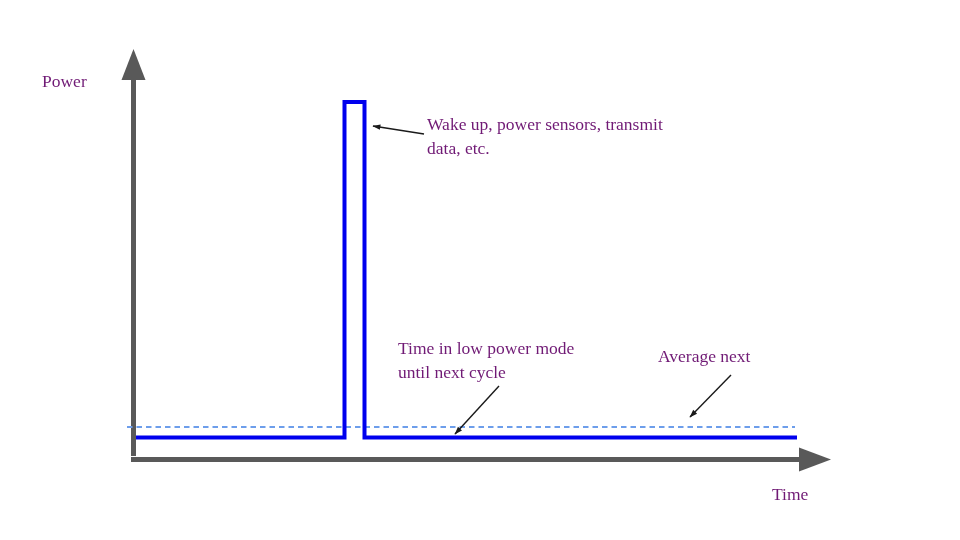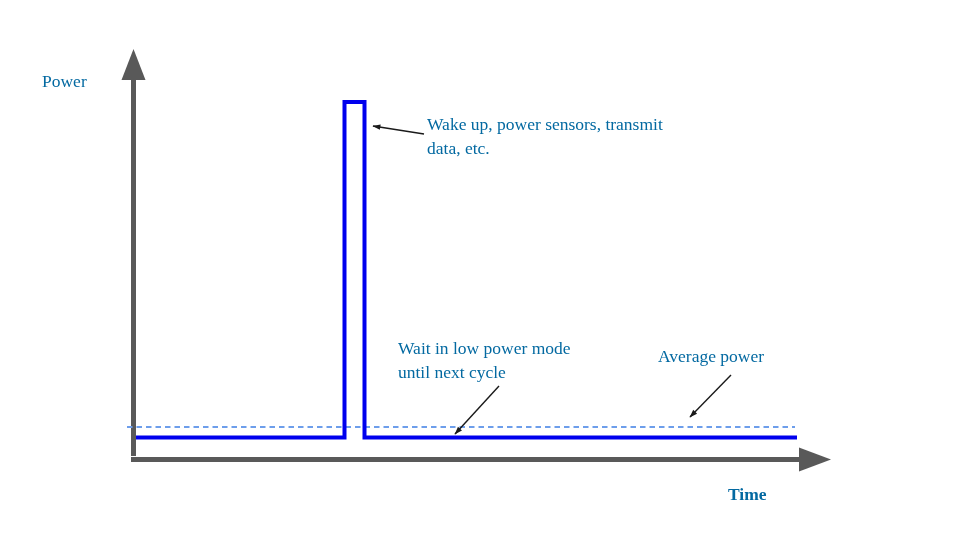--- a/index.html
+++ b/index.html
@@ -17,28 +17,28 @@
   }
   .plot-svg {
     position: absolute;
     left: 0;
     top: 0;
     width: 960px;
     height: 540px;
   }
   .txt {
     position: absolute;
-    color: #0369a1;
+    color: #701a75;
     font-size: 17.5px;
     line-height: 24px;
     white-space: normal;
   }
   .axis-label { font-size: 17.5px; }
   .power-label { left: 42px; top: 69px; }
-  .time-label  { left: 728px; top: 482px; font-weight: bold; }
+  .time-label  { left: 772px; top: 482px; }
   .wake-note   { left: 427px; top: 112px; width: 268px; }
   .wait-note   { left: 398px; top: 336px; width: 195px; }
   .avg-note    { left: 658px; top: 344px; width: 160px; }
 </style>
 </head>
 <body>
 
 <div class="canvas">
 
   <svg class="plot-svg" viewBox="0 0 960 540">
@@ -62,17 +62,17 @@
     <line x1="499" y1="386" x2="455" y2="434" stroke-width="1.4" marker-end="url(#arrowhead)" stroke="#1a1a1a"></line>
     <line x1="731" y1="375" x2="690" y2="417" stroke-width="1.4" marker-end="url(#arrowhead)" stroke="#1a1a1a"></line>
   </svg>
 
   <div class="txt axis-label power-label">Power</div>
 
   <div class="txt axis-label time-label">Time</div>
 
   <div class="txt wake-note">Wake up, power sensors, transmit data, etc.</div>
 
-  <div class="txt wait-note">Wait in low power mode until next cycle</div>
+  <div class="txt wait-note">Time in low power mode until next cycle</div>
 
-  <div class="txt avg-note">Average power</div>
+  <div class="txt avg-note">Average next</div>
 
 </div>
 
 </body></html>

